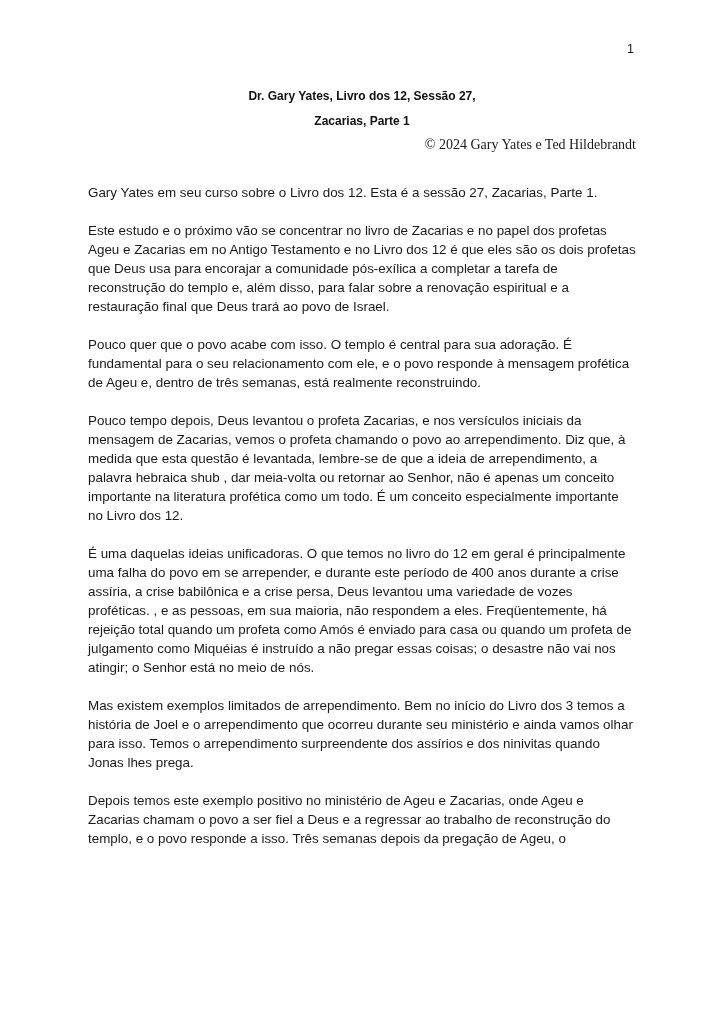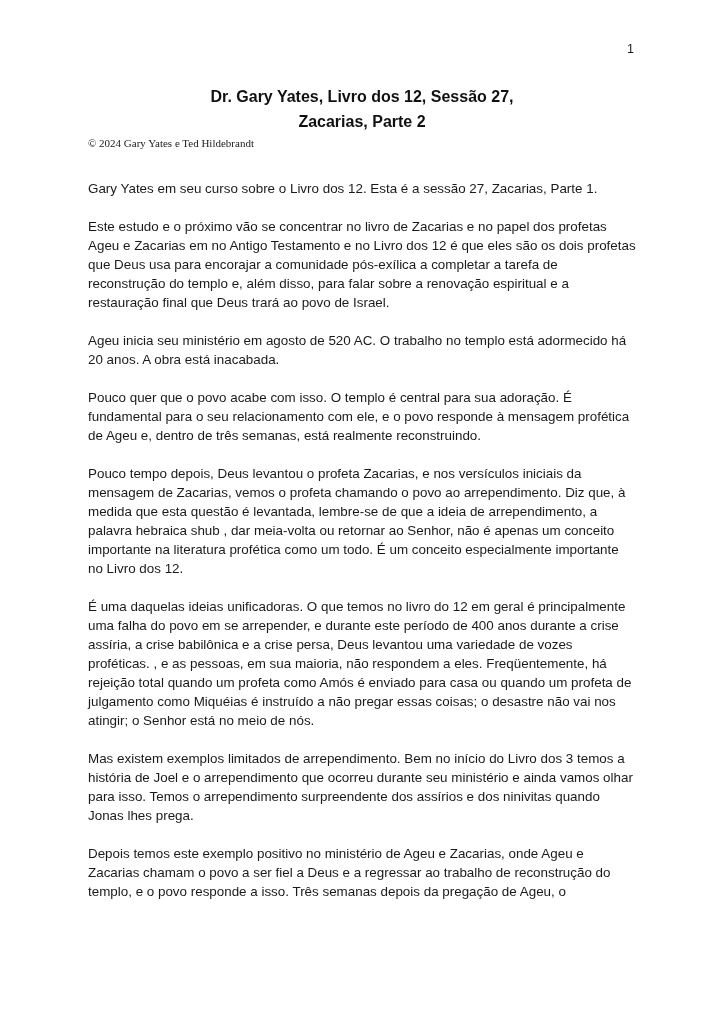--- a/index.html
+++ b/index.html
@@ -22,29 +22,29 @@
   .page-number {
     position: absolute;
     top: 42px;
     right: 90px;
     font-size: 12.5px;
     color: #1a1a1a;
   }
   .doc-title {
     margin: 46px 0 0 0;
     text-align: center;
-    font-size: 16px;
+    font-size: 12px;
     font-weight: bold;
     line-height: 25px;
     color: #111111;
   }
   .copyright {
     margin: 3px 0 0 0;
-    text-align: left;
-    font-size: 11px;
+    text-align: right;
+    font-size: 14px;
     font-family: "Liberation Serif", serif;
     color: #1a1a1a;
   }
   .body-text {
     margin-top: 30px;
   }
   .body-text p {
     margin: 0 0 19px 0;
     font-size: 13.4px;
     line-height: 19px;
@@ -54,29 +54,28 @@
 </style>
 </head>
 <body>
 
 <div class="page">
 
   <div class="page-number">1</div>
 
   <h1 class="doc-title">
     <span>Dr. Gary Yates, Livro dos 12, Sessão 27,</span><br>
-    <span>Zacarias, Parte 2</span>
+    <span>Zacarias, Parte 1</span>
   </h1>
 
   <div class="copyright">© 2024 Gary Yates e Ted Hildebrandt</div>
 
   <div class="body-text">
     <p>Gary Yates em seu curso sobre o Livro dos 12. Esta é a sessão 27, Zacarias, Parte 1.</p>
     <p>Este estudo e o próximo vão se concentrar no livro de Zacarias e no papel dos profetas Ageu e Zacarias em no Antigo Testamento e no Livro dos 12 é que eles são os dois profetas que Deus usa para encorajar a comunidade pós-exílica a completar a tarefa de reconstrução do templo e, além disso, para falar sobre a renovação espiritual e a restauração final que Deus trará ao povo de Israel.</p>
-    <p>Ageu inicia seu ministério em agosto de 520 AC. O trabalho no templo está adormecido há 20 anos. A obra está inacabada.</p>
     <p>Pouco quer que o povo acabe com isso. O templo é central para sua adoração. É fundamental para o seu relacionamento com ele, e o povo responde à mensagem profética de Ageu e, dentro de três semanas, está realmente reconstruindo.</p>
     <p>Pouco tempo depois, Deus levantou o profeta Zacarias, e nos versículos iniciais da mensagem de Zacarias, vemos o profeta chamando o povo ao arrependimento. Diz que, à medida que esta questão é levantada, lembre-se de que a ideia de arrependimento, a palavra hebraica shub , dar meia-volta ou retornar ao Senhor, não é apenas um conceito importante na literatura profética como um todo. É um conceito especialmente importante no Livro dos 12.</p>
     <p>É uma daquelas ideias unificadoras. O que temos no livro do 12 em geral é principalmente uma falha do povo em se arrepender, e durante este período de 400 anos durante a crise assíria, a crise babilônica e a crise persa, Deus levantou uma variedade de vozes proféticas. , e as pessoas, em sua maioria, não respondem a eles. Freqüentemente, há rejeição total quando um profeta como Amós é enviado para casa ou quando um profeta de julgamento como Miquéias é instruído a não pregar essas coisas; o desastre não vai nos atingir; o Senhor está no meio de nós.</p>
     <p>Mas existem exemplos limitados de arrependimento. Bem no início do Livro dos 3 temos a história de Joel e o arrependimento que ocorreu durante seu ministério e ainda vamos olhar para isso. Temos o arrependimento surpreendente dos assírios e dos ninivitas quando Jonas lhes prega.</p>
     <p>Depois temos este exemplo positivo no ministério de Ageu e Zacarias, onde Ageu e Zacarias chamam o povo a ser fiel a Deus e a regressar ao trabalho de reconstrução do templo, e o povo responde a isso. Três semanas depois da pregação de Ageu, o</p>
   </div>
 
 </div>
 
 </body></html>

